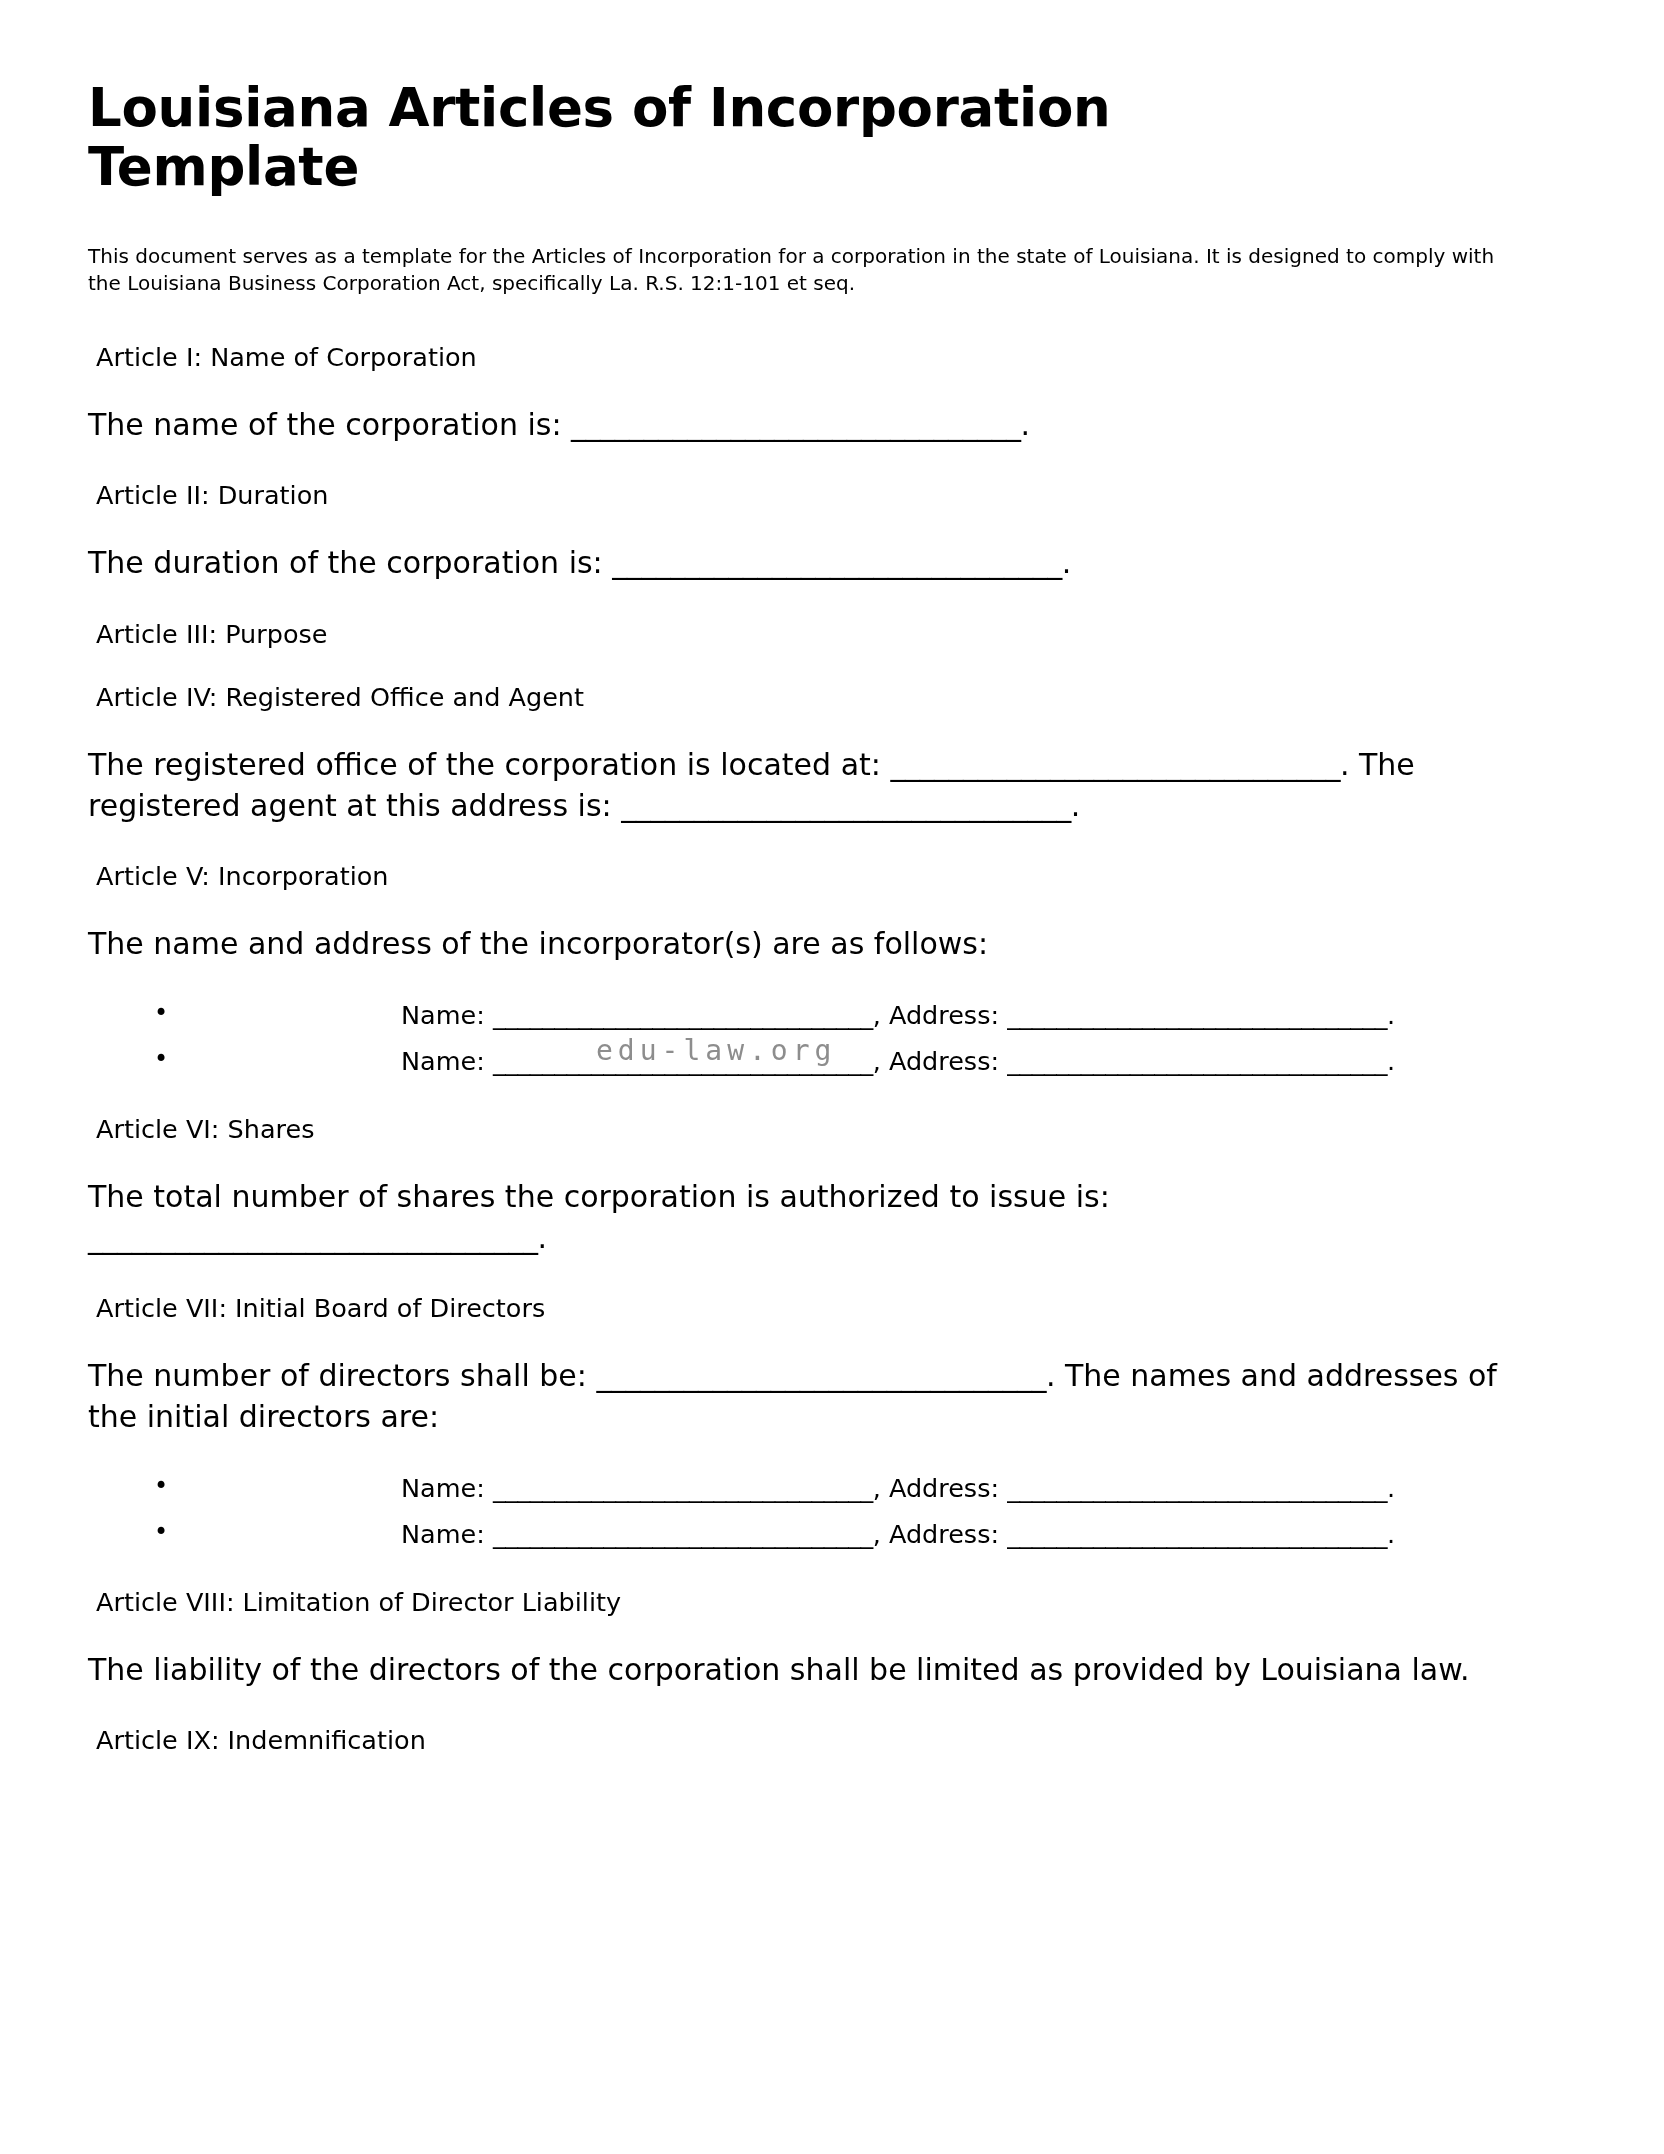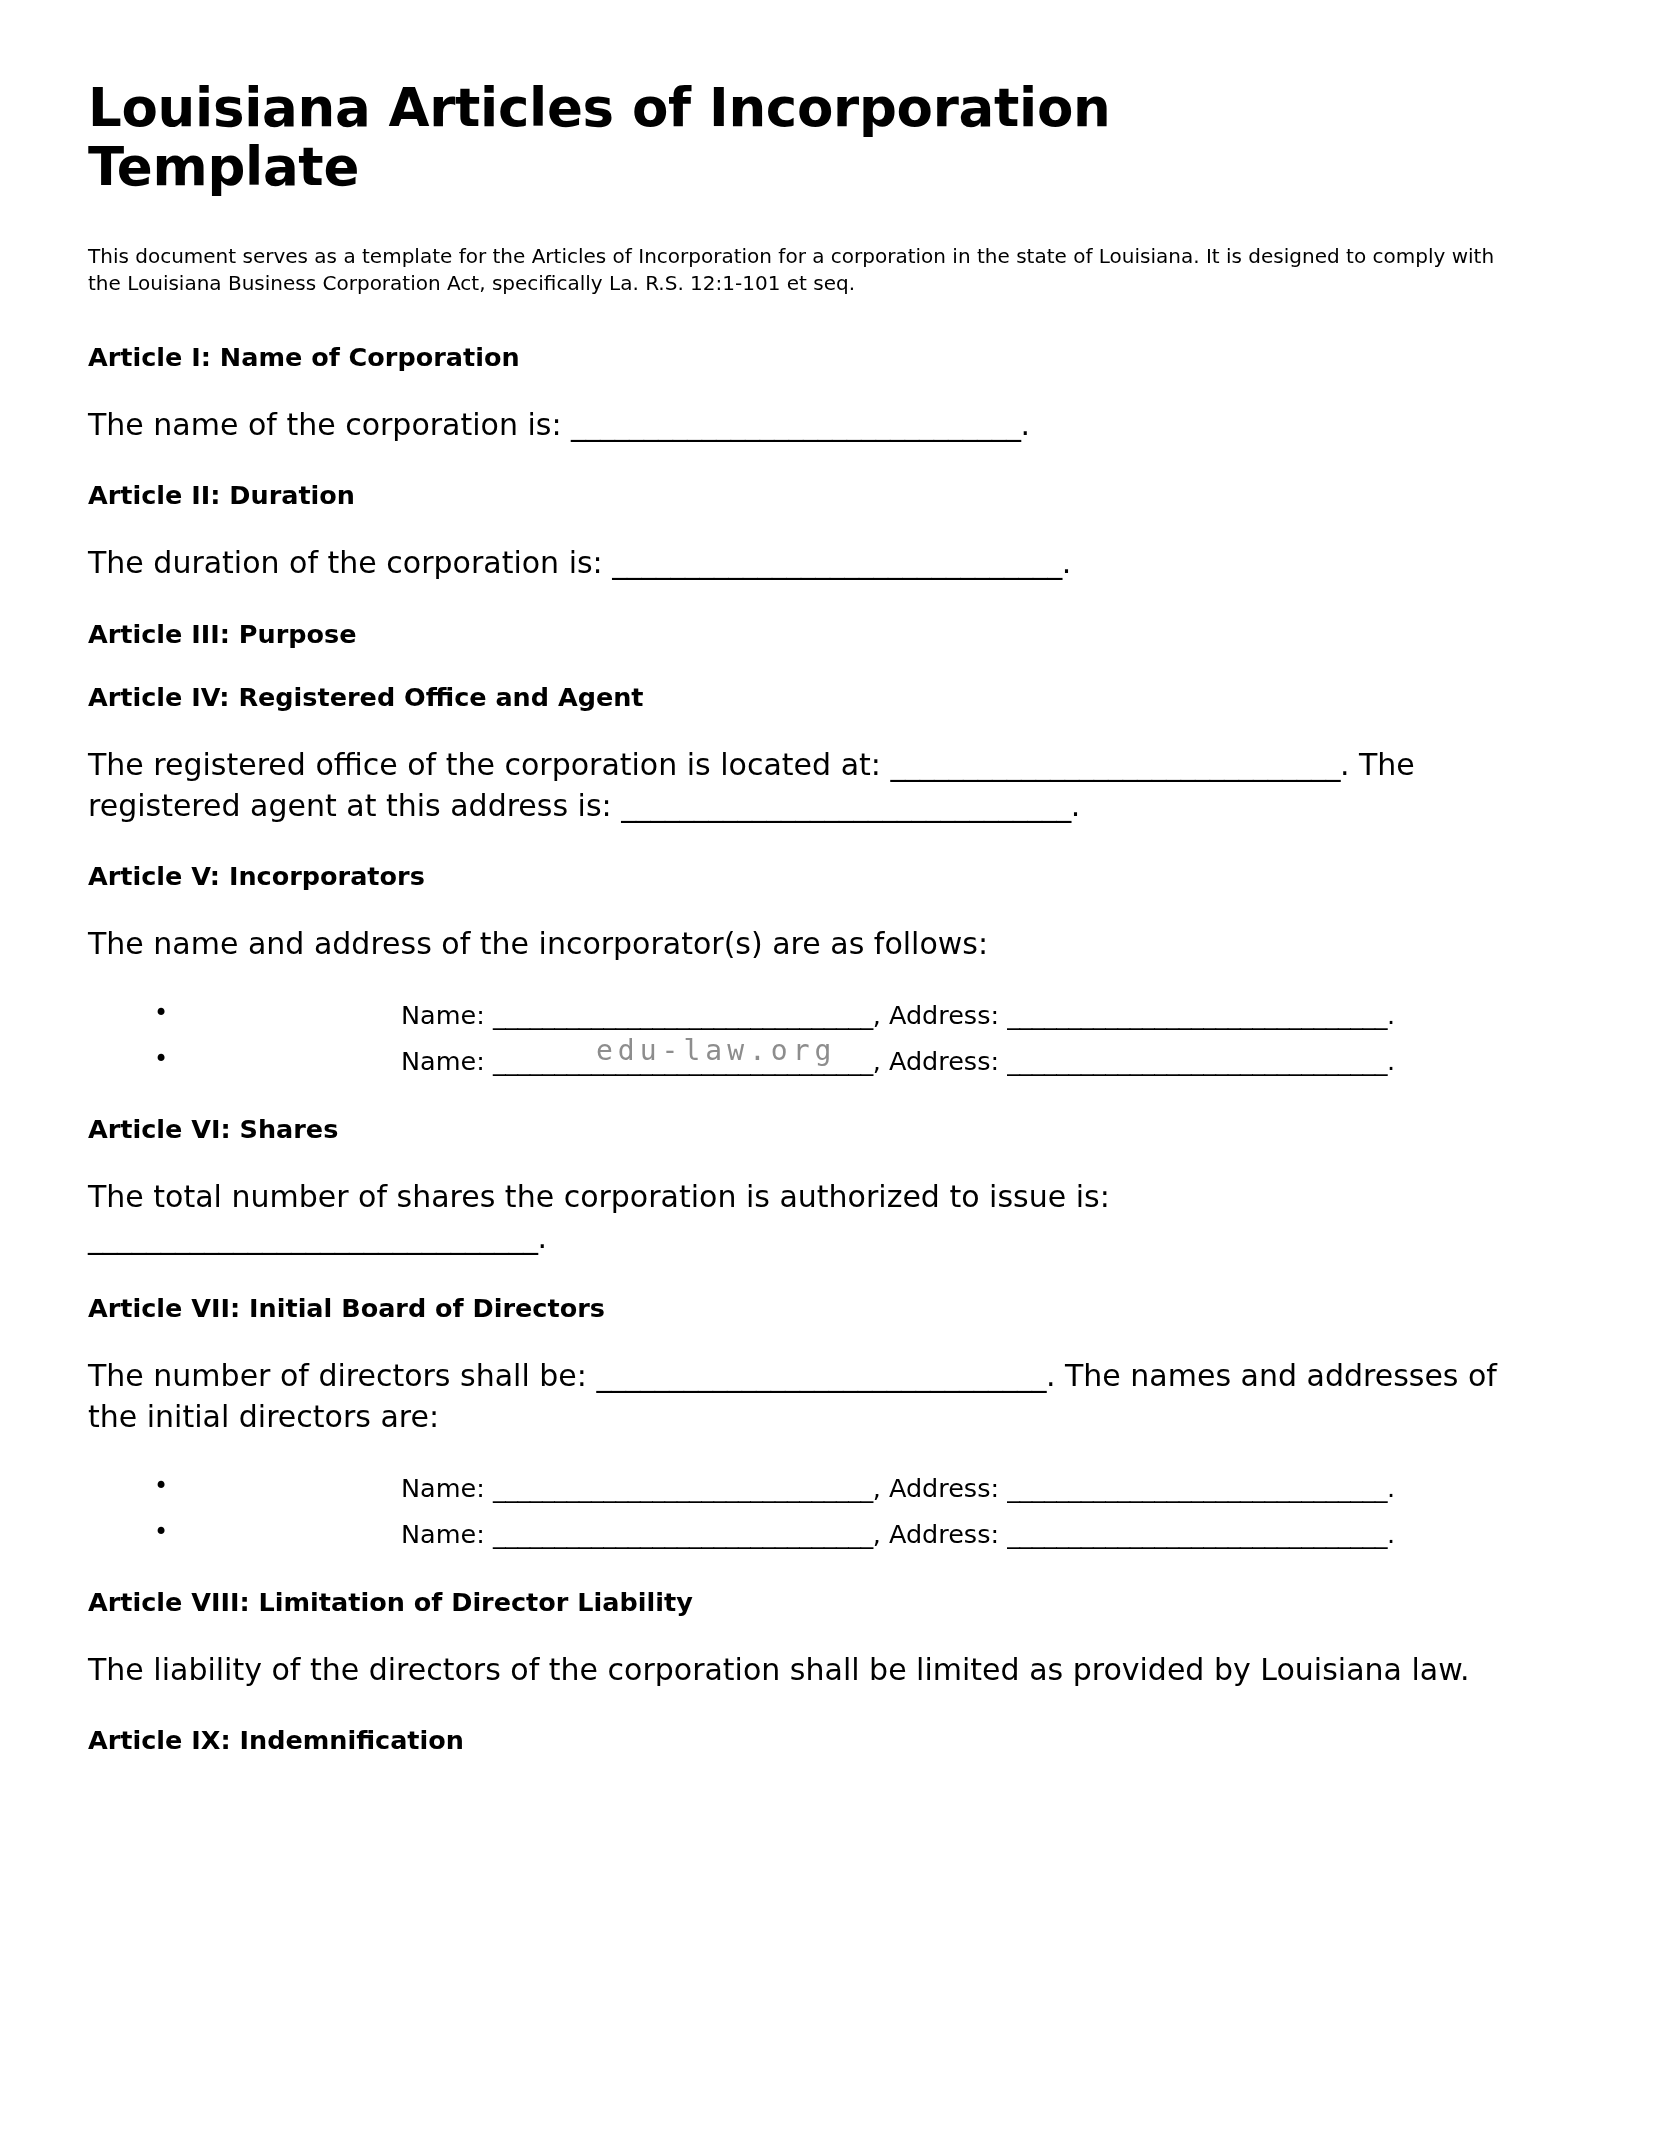--- a/index.html
+++ b/index.html
@@ -30,23 +30,23 @@
     max-width: 1290px;
   }
   .intro {
     font-size: 20px;
     line-height: 1.36;
     margin: 0 0 44px 0;
     max-width: 1435px;
   }
   .article-heading {
     font-size: 25.5px;
-    font-weight: bold;
+    font-weight: normal;
     line-height: 1.3;
-    margin: 0 0 30px 0;
+    margin: 0 0 30px 8px;
   }
   .article-body {
     font-size: 30px;
     line-height: 1.37;
     margin: 0 0 34px 0;
     max-width: 1442px;
   }
   .blank {
     display: inline;
     letter-spacing: -0.5px;
@@ -98,21 +98,21 @@
   <p class="article-body"><span>The name of the corporation is: </span><span class="blank">_______________________________</span><span>.</span></p>
 
   <h2 class="article-heading">Article II: Duration</h2>
   <p class="article-body"><span>The duration of the corporation is: </span><span class="blank">_______________________________</span><span>.</span></p>
 
   <h2 class="article-heading">Article III: Purpose</h2>
 
   <h2 class="article-heading">Article IV: Registered Office and Agent</h2>
   <p class="article-body"><span>The registered office of the corporation is located at: </span><span class="blank">_______________________________</span><span>. The registered agent at this address is: </span><span class="blank">_______________________________</span><span>.</span></p>
 
-  <h2 class="article-heading">Article V: Incorporators</h2>
+  <h2 class="article-heading">Article V: Incorporation</h2>
   <p class="article-body">The name and address of the incorporator(s) are as follows:</p>
   <ul class="entry-list">
     <li><span>Name: </span><span class="blank">_______________________________</span><span>, Address: </span><span class="blank">_______________________________</span><span>.</span></li>
     <li><span>Name: </span><span class="blank">_______________________________</span><span>, Address: </span><span class="blank">_______________________________</span><span>.</span></li>
   </ul>
 
   <h2 class="article-heading">Article VI: Shares</h2>
   <p class="article-body"><span>The total number of shares the corporation is authorized to issue is: </span><span class="blank">_______________________________</span><span>.</span></p>
 
   <h2 class="article-heading">Article VII: Initial Board of Directors</h2>

